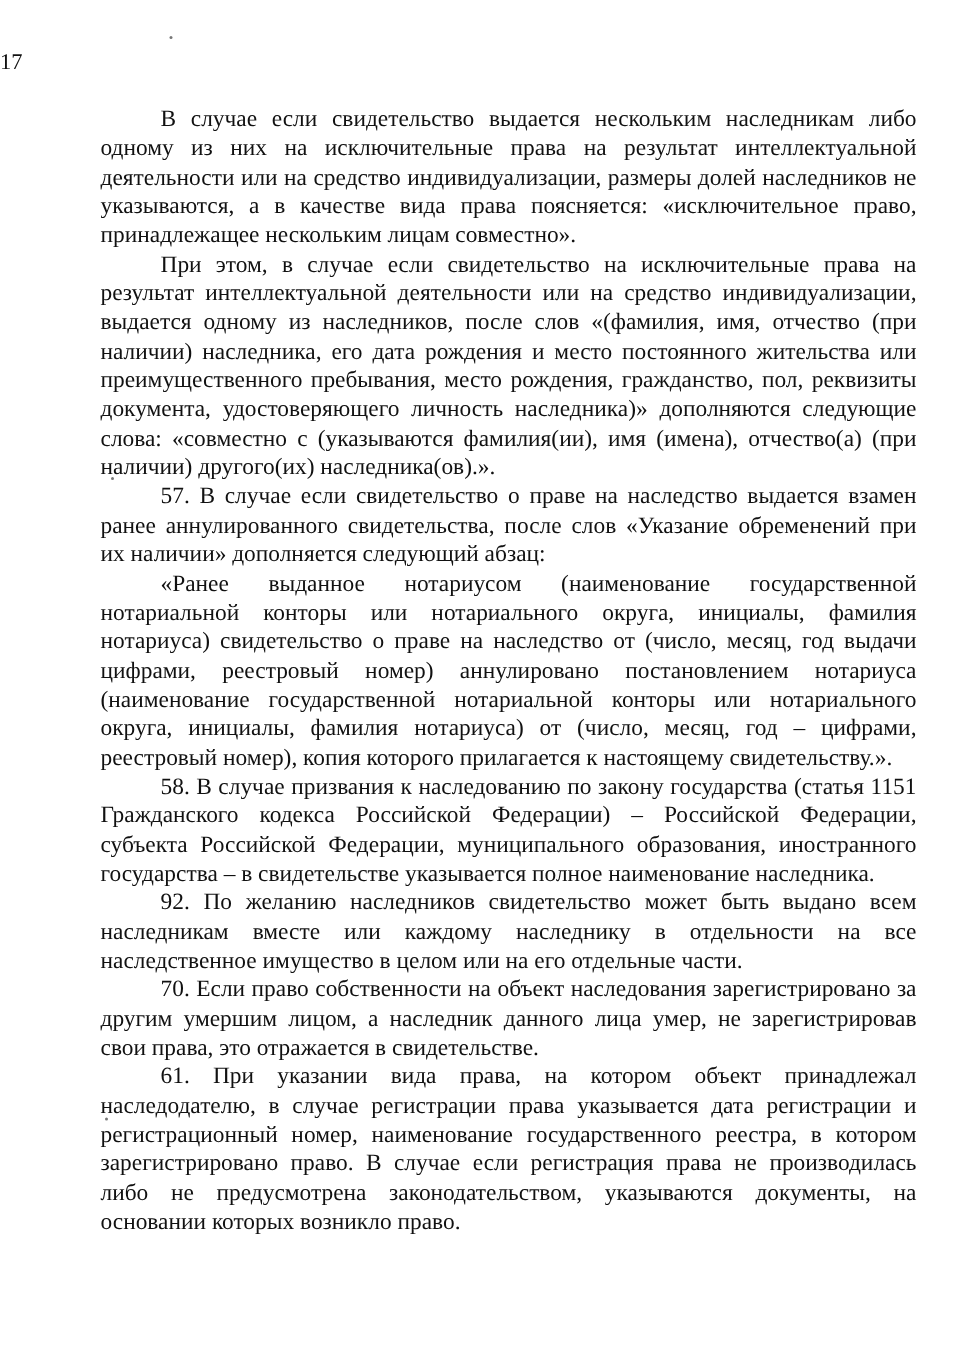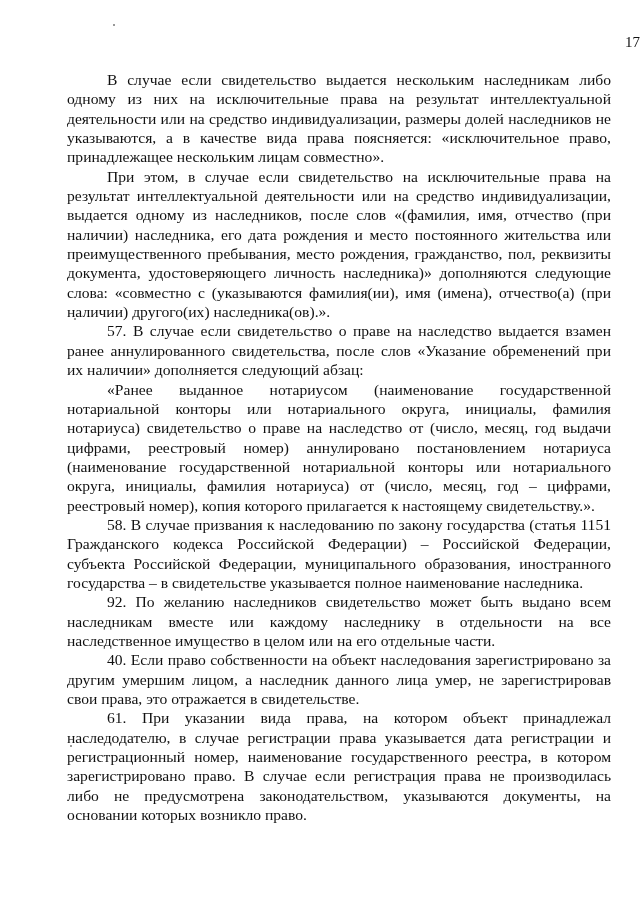--- a/index.html
+++ b/index.html
@@ -13,21 +13,21 @@
       position: relative;
       overflow: hidden;
       font-family: "Liberation Serif", "DejaVu Serif", serif;
       color: #111111;
     }
     .page-number {
       position: absolute;
       top: 33px;
       left: 0;
       width: 100%;
-      text-align: right;
+      text-align: left;
       font-size: 15px;
       line-height: 18px;
     }
     .content {
       position: absolute;
       top: 70px;
       left: 67px;
       width: 544px;
     }
     .para {
@@ -51,19 +51,19 @@
 
 <div class="page-number">17</div>
 
 <div class="content">
   <p class="para">В случае если свидетельство выдается нескольким наследникам либо одному из них на исключительные права на результат интеллектуальной деятельности или на средство индивидуализации, размеры долей наследников не указываются, а в качестве вида права поясняется: «исключительное право, принадлежащее нескольким лицам совместно».</p>
   <p class="para">При этом, в случае если свидетельство на исключительные права на результат интеллектуальной деятельности или на средство индивидуализации, выдается одному из наследников, после слов «(фамилия, имя, отчество (при наличии) наследника, его дата рождения и место постоянного жительства или преимущественного пребывания, место рождения, гражданство, пол, реквизиты документа, удостоверяющего личность наследника)» дополняются следующие слова: «совместно с (указываются фамилия(ии), имя (имена), отчество(а) (при наличии) другого(их) наследника(ов).».</p>
   <p class="para">57. В случае если свидетельство о праве на наследство выдается взамен ранее аннулированного свидетельства, после слов «Указание обременений при их наличии» дополняется следующий абзац:</p>
   <p class="para">«Ранее выданное нотариусом (наименование государственной нотариальной конторы или нотариального округа, инициалы, фамилия нотариуса) свидетельство о праве на наследство от (число, месяц, год выдачи цифрами, реестровый номер) аннулировано постановлением нотариуса (наименование государственной нотариальной конторы или нотариального округа, инициалы, фамилия нотариуса) от (число, месяц, год – цифрами, реестровый номер), копия которого прилагается к настоящему свидетельству.».</p>
   <p class="para">58. В случае призвания к наследованию по закону государства (статья 1151 Гражданского кодекса Российской Федерации) – Российской Федерации, субъекта Российской Федерации, муниципального образования, иностранного государства – в свидетельстве указывается полное наименование наследника.</p>
   <p class="para">92. По желанию наследников свидетельство может быть выдано всем наследникам вместе или каждому наследнику в отдельности на все наследственное имущество в целом или на его отдельные части.</p>
-  <p class="para">40. Если право собственности на объект наследования зарегистрировано за другим умершим лицом, а наследник данного лица умер, не зарегистрировав свои права, это отражается в свидетельстве.</p>
+  <p class="para">70. Если право собственности на объект наследования зарегистрировано за другим умершим лицом, а наследник данного лица умер, не зарегистрировав свои права, это отражается в свидетельстве.</p>
   <p class="para">61. При указании вида права, на котором объект принадлежал наследодателю, в случае регистрации права указывается дата регистрации и регистрационный номер, наименование государственного реестра, в котором зарегистрировано право. В случае если регистрация права не производилась либо не предусмотрена законодательством, указываются документы, на основании которых возникло право.</p>
 </div>
 
 <div class="scan-speck" style="left:113px; top:24px;"></div>
 <div class="scan-speck" style="left:74px; top:318px;"></div>
 <div class="scan-speck" style="left:70px; top:745px;"></div>
 
 </body></html>

